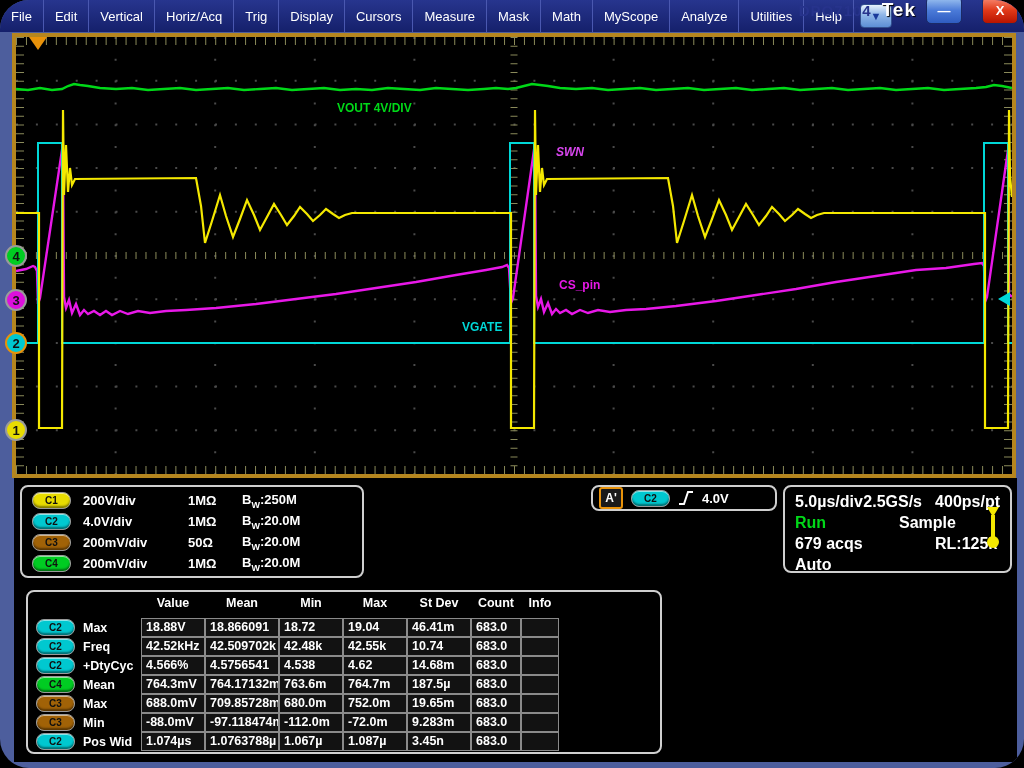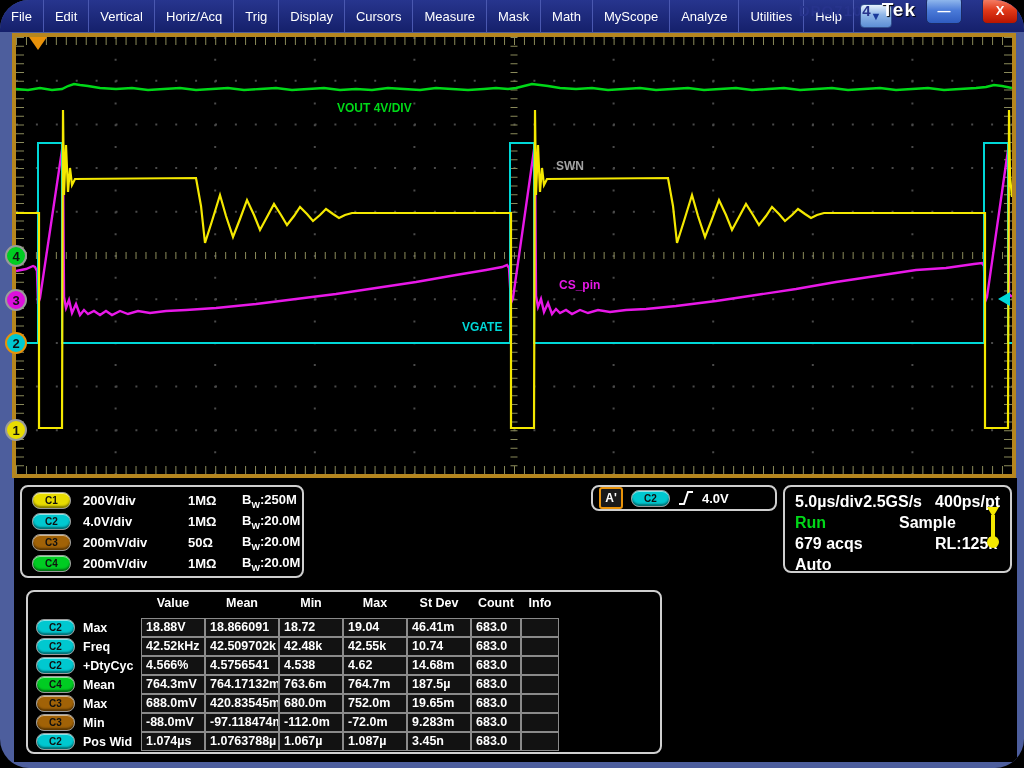--- a/index.html
+++ b/index.html
@@ -128,42 +128,42 @@
           <line x1="498" y1="0" x2="498" y2="437" stroke-width="7" stroke-dasharray="1 7.74"></line>
         </g>
 
         <polyline fill="none" stroke="#00d818" stroke-width="2.4" points="0,52 12,53 24,51 36,53 46,52 52,49 58,47 64,48 72,49 84,51 100,52 116,51 132,53 148,52 164,51 180,53 196,52 212,51 228,53 244,52 260,51 276,53 292,52 308,51 324,53 340,52 356,53 372,51 388,52 404,53 420,51 436,52 452,53 468,52 480,51 492,52 500,51 508,49 516,47 524,48 532,49 544,51 560,52 576,51 592,53 608,52 624,51 640,53 656,52 672,51 688,53 704,52 720,51 736,53 752,52 768,51 784,53 800,52 816,51 832,53 848,52 864,51 880,53 896,52 912,51 928,53 944,52 960,51 970,50 978,48 986,49 996,51"></polyline>
         <polyline fill="none" stroke="#e818e8" stroke-width="2.4" points="0,234 10,232 17,229 19,230 21,234 22,267 24,261 46,113 47,113 48,260 50,271 53,263 56,276 60,267 64,278 68,273 72,277 78,274 84,278 90,274 96,278 104,274 112,277 122,274 134,276 150,274 170,273 200,271 240,267 280,262 320,257 360,251 400,245 440,238 470,233 486,230 491,228 493,231 495,266 497,261 518,113 519,113 520,259 522,270 525,262 528,275 532,266 536,277 540,272 544,276 550,273 556,277 564,273 572,276 582,273 594,275 610,273 630,272 660,269 700,264 740,258 780,252 820,245 860,239 900,233 930,231 958,227 966,226 968,229 969,265 971,260 992,113 993,257 996,260"></polyline>
         <polyline fill="none" stroke="#00d8d8" stroke-width="2" points="0,306 22,306 22,106 46,106 46,306 494,306 494,106 518,106 518,306 968,306 968,106 992,106 992,306 996,306"></polyline>
         <polyline fill="none" stroke="#f4e800" stroke-width="2.2" points="0,176 23,176 23,391 46,391 47,73 48,158 50,108 52,155 54,131 56,148 59,142 180,141 185,169 189,206 196,184 204,158 210,179 217,200 224,182 231,163 238,178 244,193 251,180 258,167 265,178 271,188 278,179 284,170 291,177 297,184 304,178 310,172 317,177 323,181 329,178 336,176 495,176 495,391 518,391 519,73 520,158 522,108 524,155 526,131 528,148 531,142 652,141 657,169 661,206 668,184 676,158 682,179 689,200 696,182 703,163 710,178 716,193 723,180 730,167 737,178 743,188 750,179 756,170 763,177 769,184 776,178 782,172 789,177 795,181 801,178 808,176 969,176 969,391 992,391 993,73 994,139 996,160"></polyline>
       </svg>
 
       <div class="wavelabel" style="left:321px;top:64px;color:#00d818;">VOUT 4V/DIV</div>
-      <div class="wavelabel" style="left:540px;top:122px;color:#a3a3a3;">SWN</div>
+      <div class="wavelabel" style="left:540px;top:108px;color:#d946ef;font-style:italic;">SWN</div>
       <div class="wavelabel" style="left:543px;top:241px;color:#e818e8;">CS_pin</div>
       <div class="wavelabel" style="left:446px;top:283px;color:#00d8d8;">VGATE</div>
 
       <div class="trigpos" style="left:13px;top:0;"></div>
 
       <div class="triglevel" style="left:982px;top:255px;"></div>
 
       <div class="chmark" style="left:-11px;top:208px;background:#00cc22;">4</div>
       <div class="charrow" style="left:12px;top:212px;border-right-color:#00cc22;"></div>
       <div class="chmark" style="left:-11px;top:252px;background:#dc10dc;">3</div>
       <div class="charrow" style="left:12px;top:256px;border-right-color:#dc10dc;"></div>
       <div class="chmark sel" style="left:-11px;top:295px;background:#00c8d0;">2</div>
       <div class="charrow" style="left:12px;top:299px;border-right-color:#00c8d0;"></div>
       <div class="chmark" style="left:-11px;top:382px;background:#e8dc00;">1</div>
       <div class="charrow" style="left:12px;top:386px;border-right-color:#e8dc00;"></div>
     </div>
   </div>
 
   <div class="controls">
 
-    <div class="box" style="left:6px;top:7px;width:284px;height:93px;text-decoration:underline;">
+    <div class="box" style="left:6px;top:7px;width:344px;height:93px;text-decoration:underline;">
       <div class="chrow" style="top:5px;">
         <span class="pill p-c1">C1</span>
         <span class="scale">200V/div</span>
         <span class="imp">1MΩ</span>
         <span class="bw"><span>B</span><sub>W</sub><span>:250M</span></span>
       </div>
       <div class="chrow" style="top:26px;">
         <span class="pill p-c2">C2</span>
         <span class="scale">4.0V/div</span>
         <span class="imp">1MΩ</span>
@@ -270,21 +270,21 @@
         <span class="cell w-min">763.6m</span>
         <span class="cell w-max">764.7m</span>
         <span class="cell w-sd">187.5µ</span>
         <span class="cell w-cnt">683.0</span>
         <span class="cell w-info"></span>
       </div>
       <div class="mt-row" style="top:102px;">
         <span class="pill p-c3">C3</span>
         <span class="mt-name">Max</span>
         <span class="cell w-val">688.0mV</span>
-        <span class="cell w-mean">420.83545m</span>
+        <span class="cell w-mean">709.85728m</span>
         <span class="cell w-min">680.0m</span>
         <span class="cell w-max">752.0m</span>
         <span class="cell w-sd">19.65m</span>
         <span class="cell w-cnt">683.0</span>
         <span class="cell w-info"></span>
       </div>
       <div class="mt-row" style="top:121px;">
         <span class="pill p-c3">C3</span>
         <span class="mt-name">Min</span>
         <span class="cell w-val">-88.0mV</span>

